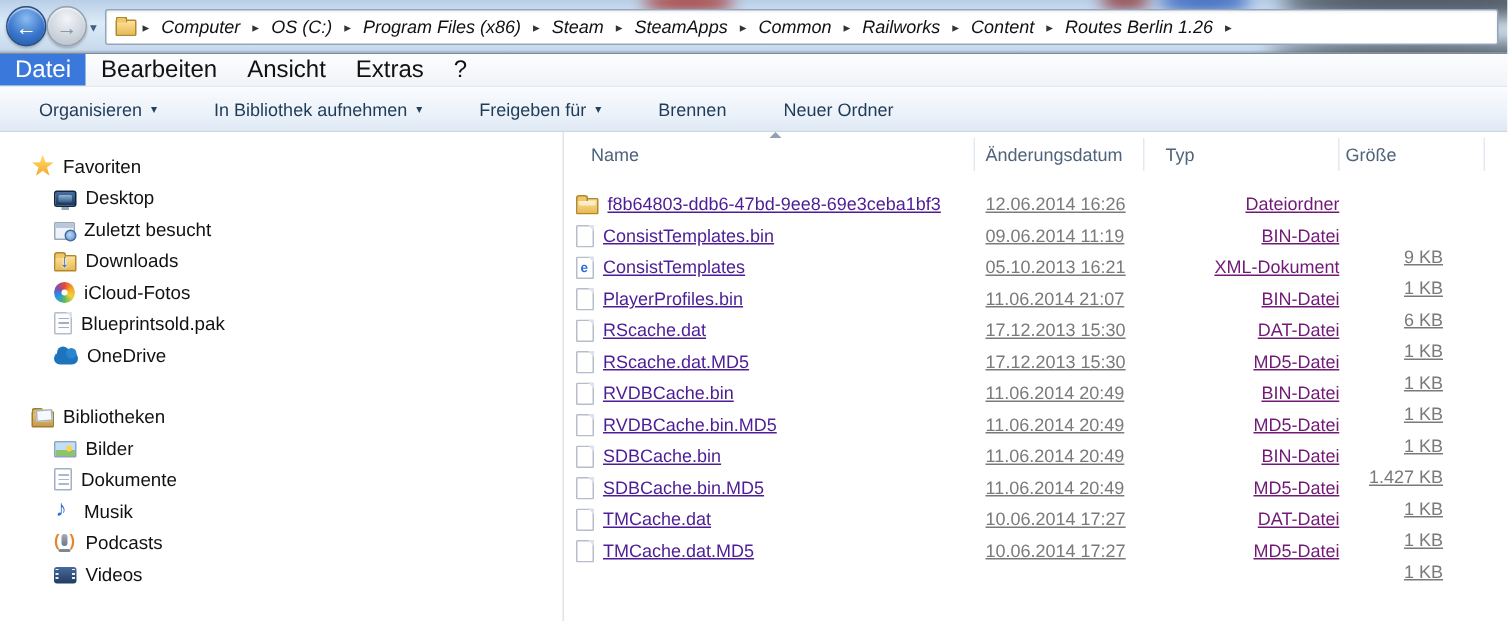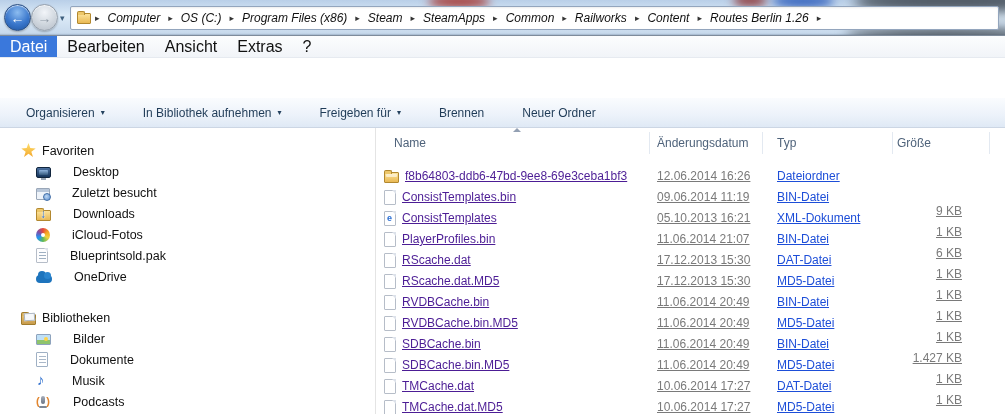--- a/index.html
+++ b/index.html
@@ -36,48 +36,48 @@
 
   
   .menubar { height:22px; background:linear-gradient(#fcfdfe,#f1f4f8);
     display:flex; align-items:stretch; font-size:16px; color:#111; border-bottom:1px solid #e6eaf0; }
   .menu-item { display:flex; align-items:center; padding:0 10px; }
   .menu-item.active { background:#3a78dc; color:#fff; }
 
   
   .toolbar { height:30px; background:linear-gradient(#fafcfe,#ecf2fa 60%,#dfe9f5);
     border-bottom:1px solid #ccd6e4; display:flex; 
-    font-size:12px; color:#1f3b57; padding-left:18px;margin-top:40px; }
+    font-size:12px; color:#1f3b57; padding-left:18px; }
   .tool-btn { display:flex; align-items:center; gap:6px; padding:4px 8px; margin-right:22px; border-radius:2px; white-space:nowrap; }
   .tool-arrow { font-size:8px; color:#24415e; }
 
   
   .content { display:flex; height:348px; background:#fff; }
   .sidebar { width:376px; flex:none; border-right:1px solid #e4e4e4; padding-top:12px; font-size:12.5px; color:#111; overflow:hidden; }
   .side-section { margin-bottom:20px; }
   .side-header { display:flex; align-items:center; gap:6px; height:21px; padding-left:21px; }
-  .side-item   { display:flex; align-items:center; gap:22px; height:21px; padding-left:36px; }
+  .side-item   { display:flex; align-items:center; gap:6px; height:21px; padding-left:36px; }
 
   .filearea { flex:1; position:relative; font-size:12px; }
   .list-header { display:grid; grid-template-columns:274px 113px 130px 97px; height:30px;
     align-items:center; color:#4f637b; position:relative; background:#fff; }
   .hcell { height:22px; display:flex; align-items:center; border-right:1px solid #e3e9f1; padding-left:18px; position:relative; }
   .hcell.h-date { padding-left:7px; }
   .hcell.h-type { padding-left:14px; }
   .hcell.h-size { padding-left:4px; }
   .sort-asc { position:absolute; top:-4px; left:137px; width:0; height:0;
     border-left:4px solid transparent; border-right:4px solid transparent; border-bottom:4px solid #93a0b3; }
 
   .rows { padding-top:4px; }
   .listrow { display:grid; grid-template-columns:274px 113px 130px 97px; height:21px; align-items:center; }
   .cell { white-space:nowrap; overflow:hidden; text-decoration:underline; }
   .cell.c-name { display:flex; align-items:center; gap:6px; padding-left:8px; color:#4c1d95; text-decoration:none; }
   .cell.c-name .fname { text-decoration:underline; }
   .cell.c-date { padding-left:7px;  color:#7a7a7a; }
-  .cell.c-type { padding-left:14px; color:#1d4ed8; }
+  .cell.c-type { padding-left:14px; color:#701a75;text-align:right; }
   .cell.c-size { text-align:right; padding-right:28px; color:#7a7a7a;margin-top:28px; }
 
   
   .ic { flex:none; display:inline-block; position:relative; }
 
   .ic-folder { width:15px; height:11px; margin-top:3px; border-radius:1px;
     background:linear-gradient(#fce299,#e9b954); border:1px solid #b2882f; }
   .ic-folder::before { content:""; position:absolute; top:-3px; left:-1px; width:6px; height:3px;
     background:#edc76a; border:1px solid #b2882f; border-bottom:none; border-radius:2px 2px 0 0; }
   .ic-folder::after { content:""; position:absolute; left:1px; right:1px; top:1px; height:3px;

